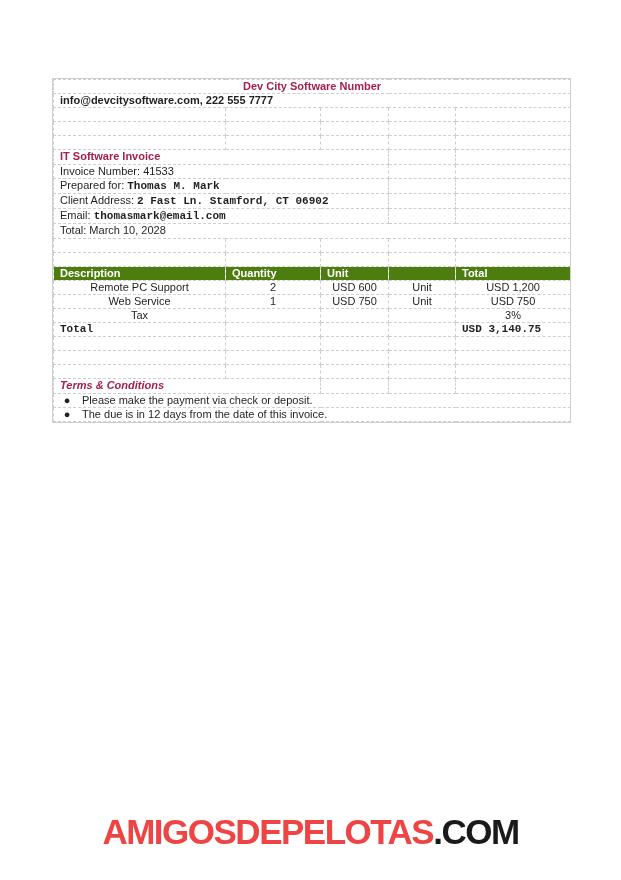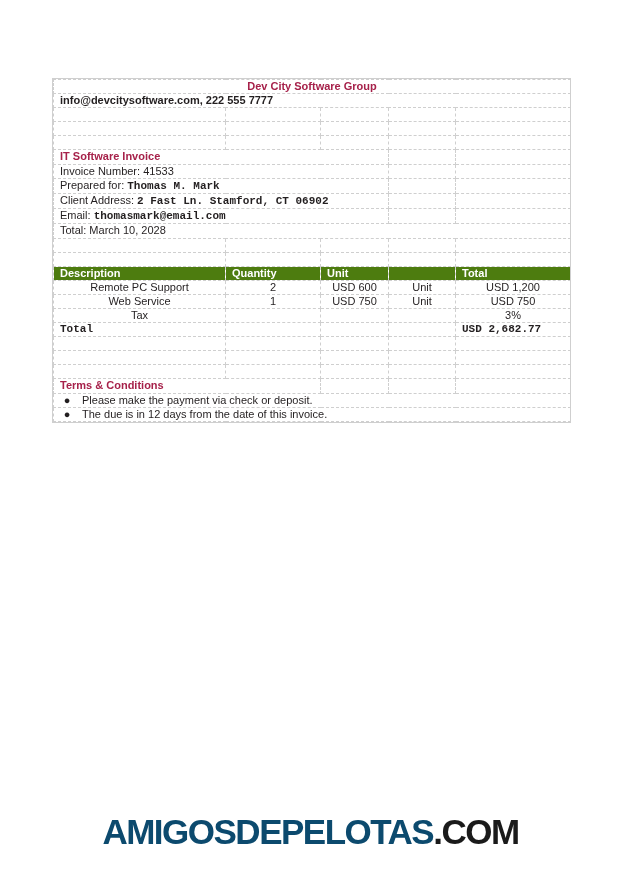--- a/index.html
+++ b/index.html
@@ -87,20 +87,21 @@
     border: 1px solid #19b3cc;
   }
 
   .r-item td { height: 35px; font-size: 10.5px; text-align: center; }
   .r-total td { height: 35px; font-size: 11.5px; }
 
   .terms-title {
     color: #a6214a;
     font-weight: bold;
     font-size: 13.5px;
+    font-style: italic;
   }
   .r-terms td { height: 28px; }
 
   .r-bullet td { height: 28px; font-size: 12.5px; margin-left: 28px; }
   .bullet-cell {
     white-space: nowrap;
   }
   .bullet-dot {
     display: inline-block;
     width: 14px;
@@ -115,38 +116,38 @@
     left: 0;
     right: 0;
     top: 812px;
     text-align: center;
     font-family: "Liberation Sans", sans-serif;
     font-weight: bold;
     font-size: 35px;
     letter-spacing: -1.5px;
     white-space: nowrap;
   }
-  .wm-green { color: #0c4a6e; }
+  .wm-green { color: #ef4444; }
   .wm-dark { color: #1a1a1a; }
 </style>
 </head>
 <body>
 
 <div class="sheet">
   <table class="invoice">
     <colgroup>
       <col class="c1">
         <col class="c2">
         <col class="c3">
         <col class="c4">
         <col class="c5">
     </colgroup>
     <tbody>
       <tr class="r-title">
-        <td colspan="5" class="company-name">Dev City Software Group</td>
+        <td colspan="5" class="company-name">Dev City Software Number</td>
       </tr>
       <tr>
         <td colspan="5" class="company-contact">info@devcitysoftware.com, 222 555 7777</td>
       </tr>
 
       <tr class="blank">
         <td></td>
         <td></td>
         <td></td>
         <td></td>
@@ -243,21 +244,21 @@
         <td></td>
         <td></td>
         <td></td>
         <td>3%</td>
       </tr>
       <tr class="r-total">
         <td class="bold">Total</td>
         <td></td>
         <td></td>
         <td></td>
-        <td class="bold">USD 2,682.77</td>
+        <td class="bold">USD 3,140.75</td>
       </tr>
 
       <tr class="blank">
         <td></td>
         <td></td>
         <td></td>
         <td></td>
         <td></td>
       </tr>
       <tr class="blank">

